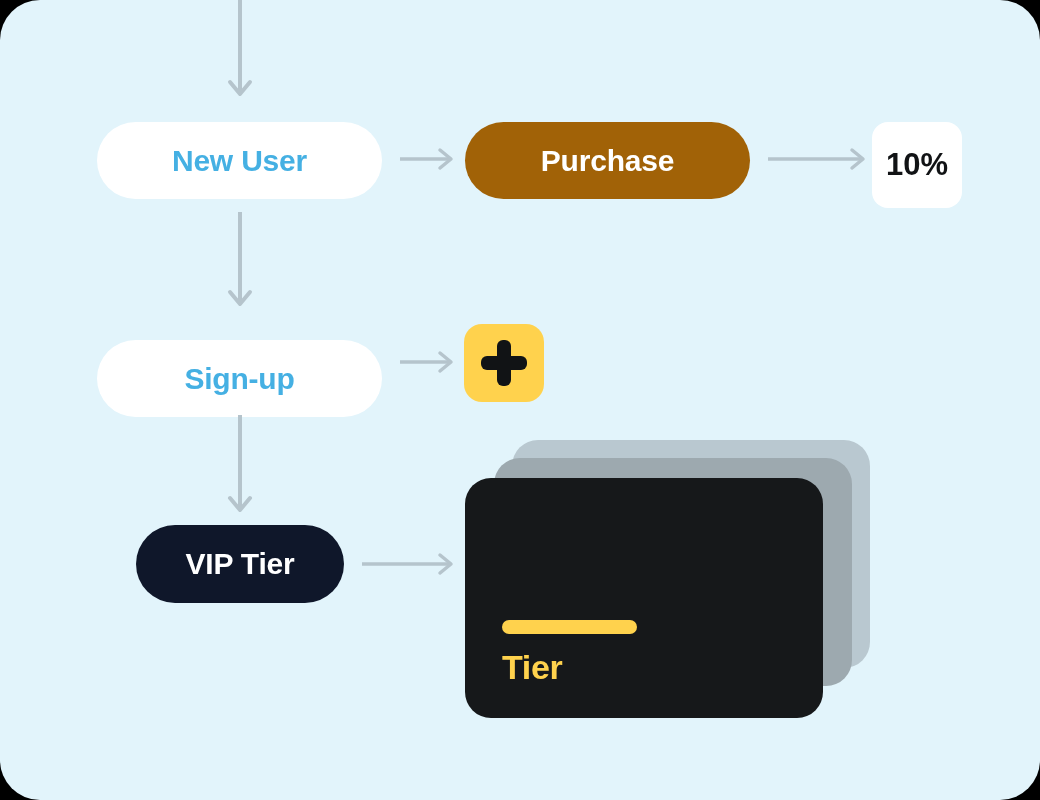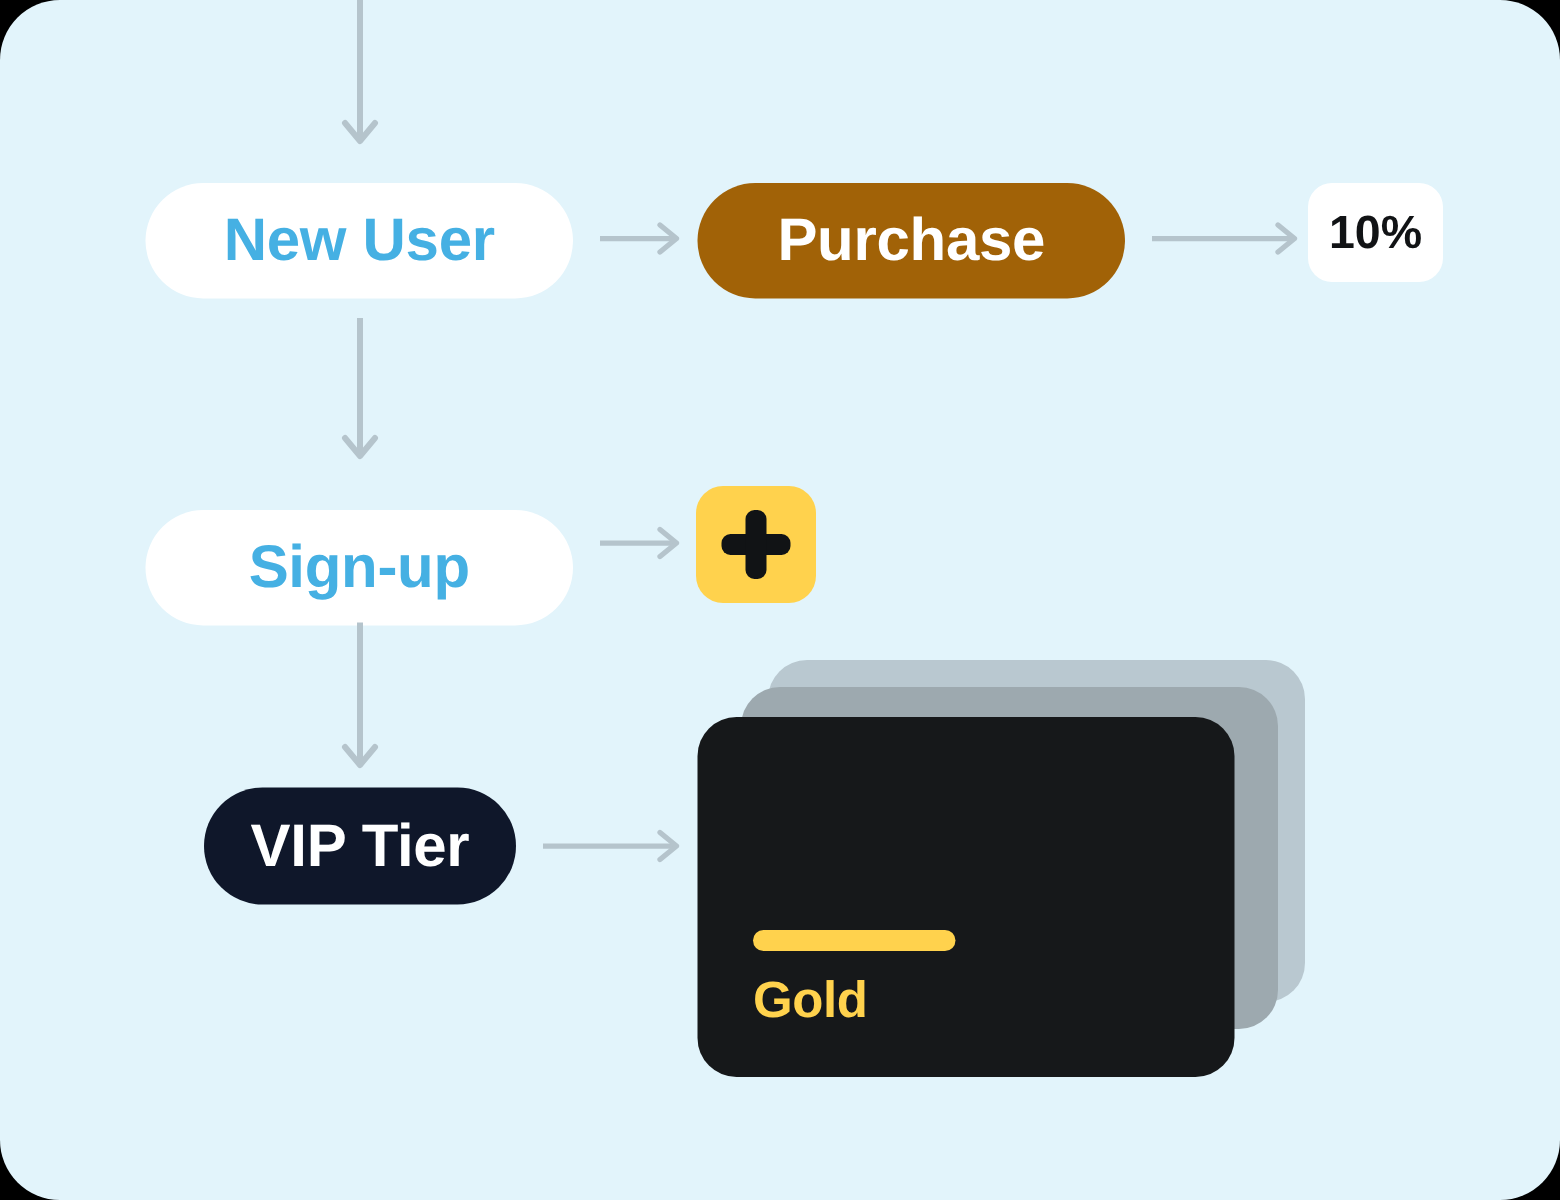--- a/index.html
+++ b/index.html
@@ -27,21 +27,21 @@
     position: absolute;
     display: flex;
     align-items: center;
     justify-content: center;
     box-sizing: border-box;
     white-space: nowrap;
   }
 
   .pill {
     border-radius: 999px;
-    font-size: 40px;
+    font-size: 30px;
     font-weight: bold;
     letter-spacing: -0.2px;
   }
 
   .pill-white {
     background: #ffffff;
     color: #45b0e3;
   }
   .pill-blue {
     background: #a16207;
@@ -154,21 +154,21 @@
     <span>Purchase</span>
   </div>
 
   <div class="arrow" style="left:768px; top:144px;">
     <svg width="102" height="30" viewBox="0 0 102 30">
       <path d="M0 15 L94 15" stroke="#b5c4cc" stroke-width="3.5" fill="none"></path>
       <path d="M84 6 L95 15 L84 24" stroke="#b5c4cc" stroke-width="3.5" fill="none" stroke-linecap="round" stroke-linejoin="round"></path>
     </svg>
   </div>
 
-  <div class="node badge-square" style="left:872px; top:122px; width:90px; height:66px;">
+  <div class="node badge-square" style="left:872px; top:122px; width:90px; height:86px;">
     <span>10%</span>
   </div>
 
   <div class="arrow" style="left:225px; top:212px;">
     <svg width="30" height="100" viewBox="0 0 30 100">
       <path d="M15 0 L15 90" stroke="#b5c4cc" stroke-width="4" fill="none"></path>
       <path d="M5 80 L15 92 L25 80" stroke="#b5c4cc" stroke-width="4" fill="none" stroke-linecap="round" stroke-linejoin="round"></path>
     </svg>
   </div>
 
@@ -206,17 +206,17 @@
   </div>
 
   <div style="position:absolute; left:0; top:0; width:1040px; height:800px;">
 
     <div class="card card-back" style="left:512px; top:440px; width:358px; height:228px;"></div>
 
     <div class="card card-mid" style="left:494px; top:458px; width:358px; height:228px;"></div>
 
     <div class="card card-front" style="left:465px; top:478px; width:358px; height:240px;">
       <span class="card-bar" style="left:37px; top:142px; width:135px; height:14px;"></span>
-      <span class="card-label" style="left:37px; top:170px;">Gold</span>
+      <span class="card-label" style="left:37px; top:170px;">Tier</span>
     </div>
   </div>
 
 </div>
 
 </body></html>

